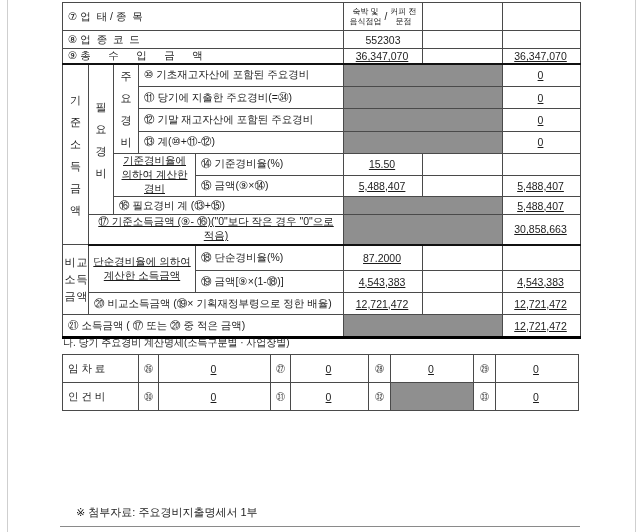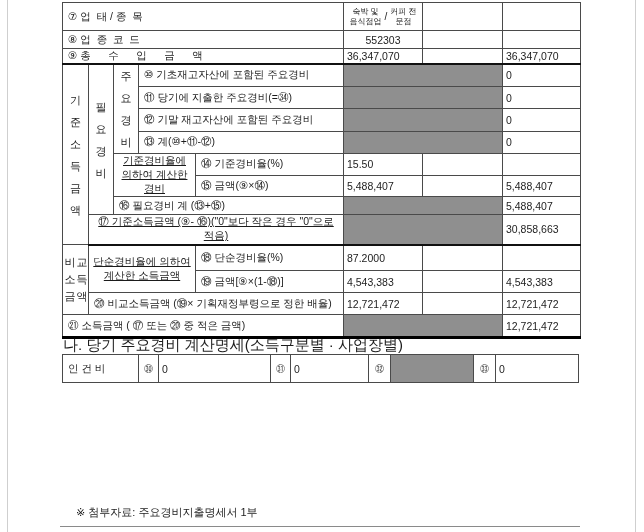--- a/index.html
+++ b/index.html
@@ -13,33 +13,33 @@
 
   table{border-collapse:collapse;table-layout:fixed;padding-left:44px;}
   td{border:1px solid #4a4a4a;font-size:10.5px;padding:0 3px;overflow:hidden;vertical-align:middle;}
 
   .upper{position:absolute;top:2px;left:62px;width:518px;}
   .lower{position:absolute;top:354px;left:62px;width:516px;}
 
   .lbl{text-align:left;padding-left:5px;white-space:pre;}
   .wrap{white-space:normal;text-decoration:underline;}
   .ctr{text-align:center;}
-  .num{text-align:left;padding-right:5px;white-space:nowrap;}
+  .num{text-align:center;padding-right:5px;white-space:nowrap;text-decoration:underline;}
   .grey{background:#8f8f8f;}
   .bb2{border-bottom:2px solid #111;}
   .bb3{border-bottom:3px solid #000;}
   .vert{text-align:center;padding:0;}
   .vert .v1{display:inline-block;width:13px;word-break:break-all;line-height:2.0;font-size:11px;}
   .vert .v2{display:inline-block;width:27px;word-break:break-all;line-height:1.55;font-size:11px;letter-spacing:1px;}
   .biz{display:flex;align-items:center;justify-content:center;gap:3px;font-size:8px;line-height:1.15;}
   .biz .stack{text-align:center;white-space:pre-line;}
   .biz .sl{font-size:10px;}
   .preline{white-space:pre-line;text-align:center;line-height:1.25;}
   .no-cell{font-size:9px;text-align:center;color:#333;padding:0;vertical-align:middle;}
-  .sec-title{position:absolute;top:336px;left:63px;font-size:15px;}
+  .sec-title{position:absolute;top:336px;left:63px;font-size:10px;}
   .footnote{position:absolute;top:505px;left:76px;font-size:11px;}
   .h36{height:36px;}
 </style>
 </head>
 <body>
 
 <div class="margin-line" style="left:7px;"></div>
 <div class="margin-line" style="left:635px;"></div>
 
 <table class="upper">
@@ -163,20 +163,31 @@
       <col style="width:112px">
     <col style="width:20px">
       <col style="width:78px">
     <col style="width:22px">
       <col style="width:83px">
     <col style="width:22px">
       <col style="width:83px">
   </colgroup>
   <tbody>
   <tr style="height:28px">
+    <td class="lbl">임 차 료</td>
+    <td class="no-cell">㉖</td>
+    <td class="num">0</td>
+    <td class="no-cell">㉗</td>
+    <td class="num">0</td>
+    <td class="no-cell">㉘</td>
+    <td class="num">0</td>
+    <td class="no-cell">㉙</td>
+    <td class="num">0</td>
+  </tr>
+  <tr style="height:28px">
     <td class="lbl">인 건 비</td>
     <td class="no-cell">㉚</td>
     <td class="num">0</td>
     <td class="no-cell">㉛</td>
     <td class="num">0</td>
     <td class="no-cell">㉜</td>
     <td class="grey"></td>
     <td class="no-cell">㉝</td>
     <td class="num">0</td>
   </tr>

